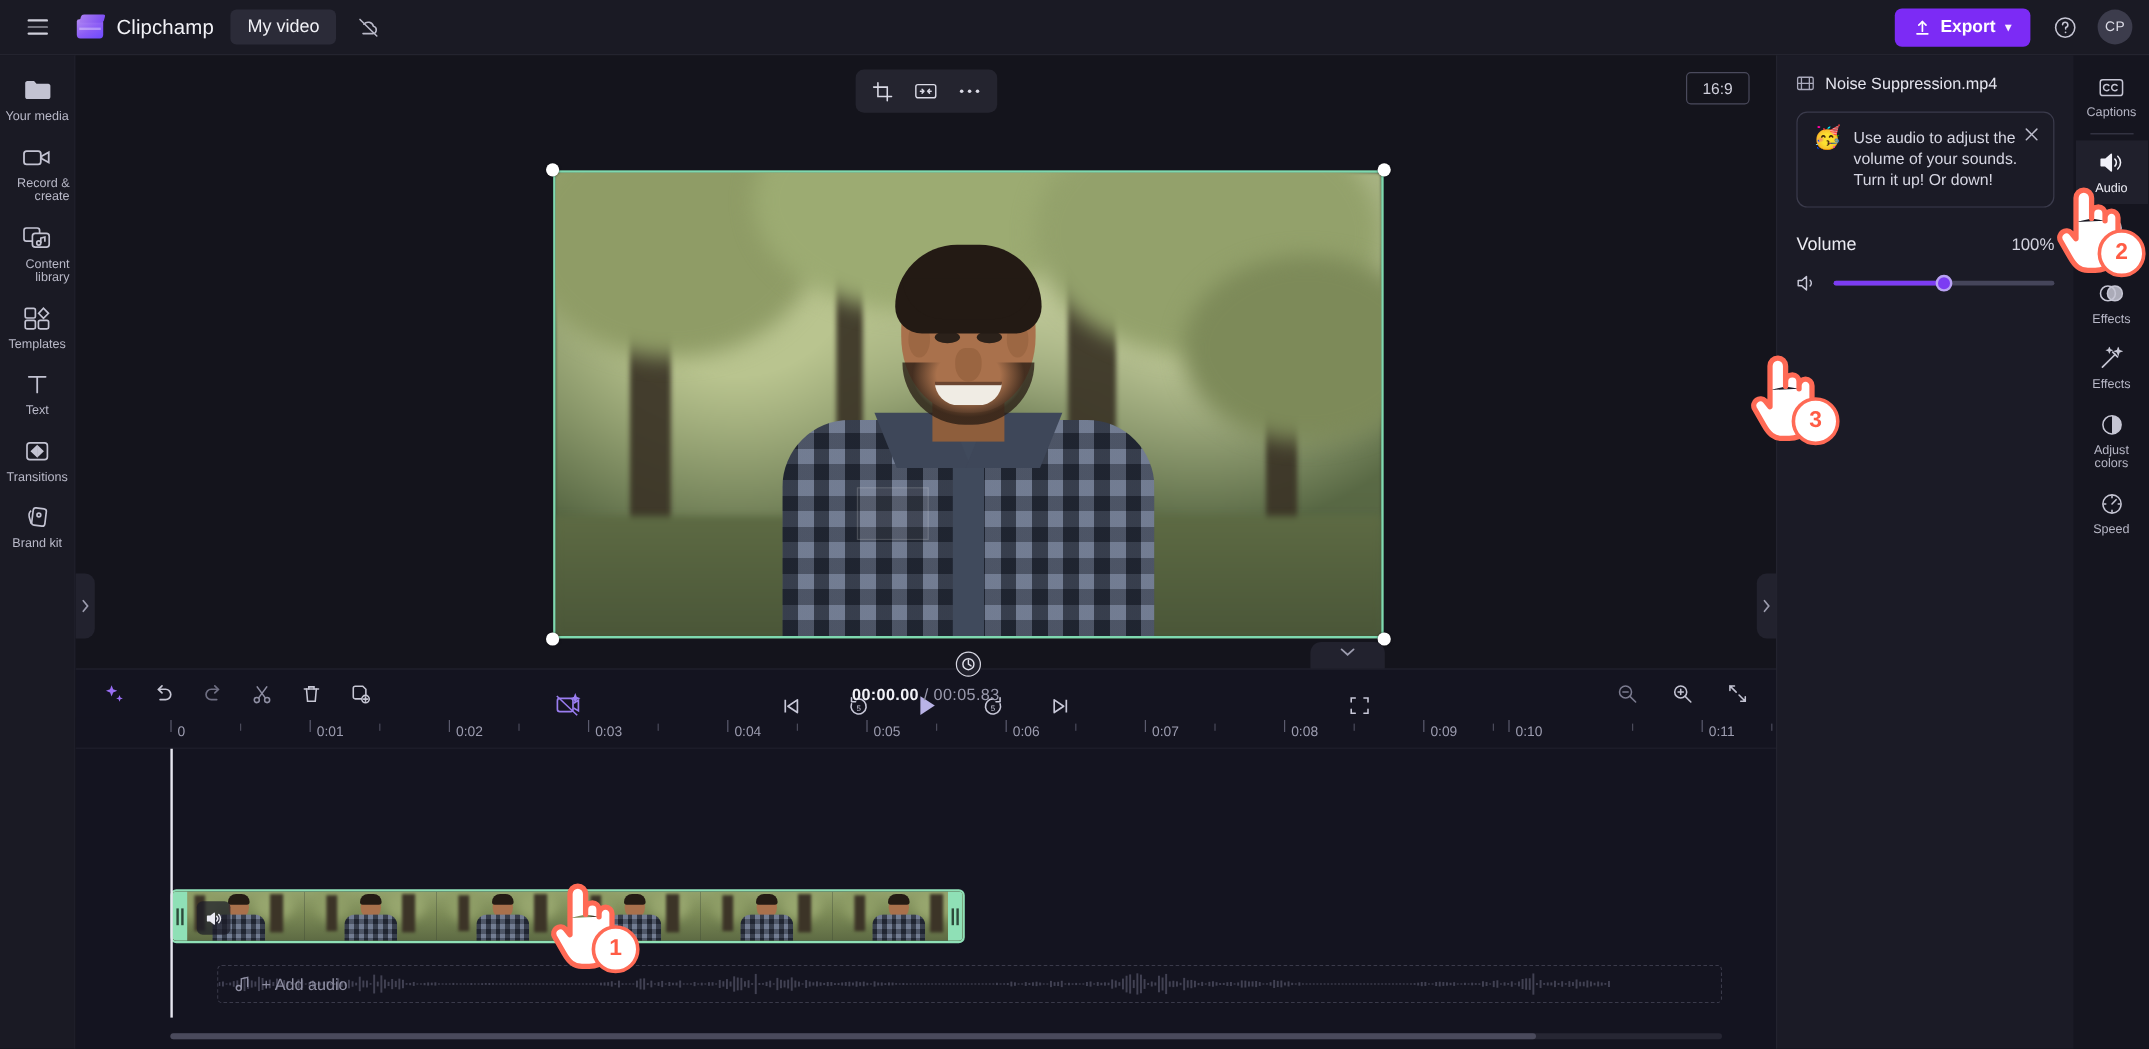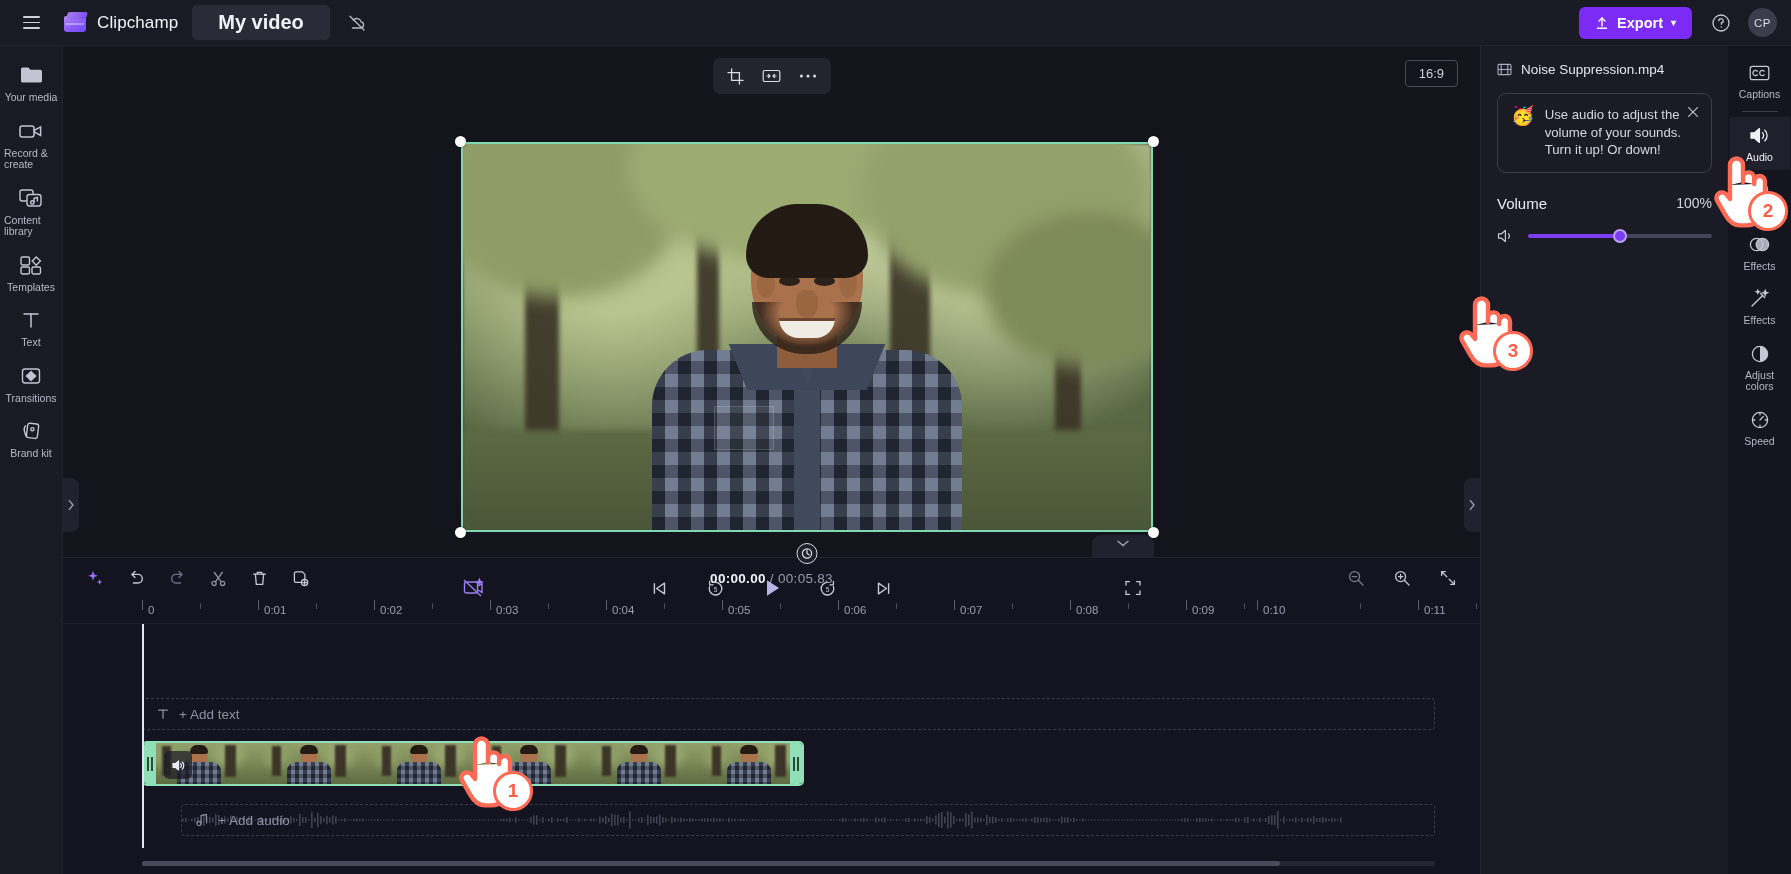--- a/index.html
+++ b/index.html
@@ -26,22 +26,22 @@
   .hamburger span { display: block; width: 17px; height: 1.6px; background: #cfcfda; border-radius: 1px; }
   .brand { display: flex; align-items: center; gap: 9px; margin-right: 14px; }
   .brand-logo { width: 24px; height: 22px; position: relative; }
   .brand-logo .b1 { position: absolute; left: 0; top: 4px; width: 22px; height: 16px;
     background: linear-gradient(150deg,#b48cf2 0%, #8b5cf6 55%, #6d4aff 100%); border-radius: 2px 3px 3px 3px; }
   .brand-logo .b2 { position: absolute; left: 3px; top: 0px; width: 20px; height: 7px;
     background: linear-gradient(100deg,#a77bf0,#7c4df3); border-radius: 2px; transform: skewX(-16deg); }
   .brand-logo .b3 { position: absolute; left: 2px; top: 11px; width: 18px; height: 2px; background: rgba(255,255,255,.35); }
   .brand-name { font-size: 17px; color: #f2f2f7; letter-spacing: .1px; }
   .proj-name {
-    background: #2b2b38; border-radius: 5px; padding: 6px 26px;
-    font-size: 20px; color: #f0f0f5; cursor: pointer; font-weight: bold;
+    background: #2b2b38; border-radius: 5px; padding: 6px 14px;
+    font-size: 15px; color: #f0f0f5; cursor: pointer;
   }
   .cloud-off { margin-left: 14px; width: 26px; height: 26px; display:flex; align-items:center; justify-content:center; cursor: pointer; }
   .spacer { flex: 1; }
   .export-btn {
     display: flex; align-items: center; gap: 8px;
     background: #7c2bf5; border-radius: 6px; padding: 8px 16px;
     font-size: 14.5px; color: #fff; cursor: pointer; font-weight: 600;
   }
   .export-btn .chev { font-size: 10px; opacity: .95; }
   .help-icon { width: 30px; height: 30px; margin-left: 14px; display:flex; align-items:center; justify-content:center; cursor:pointer; }
@@ -58,21 +58,21 @@
   .left-rail {
     width: 63px; flex: 0 0 63px; background: #1a1a24;
     padding-top: 10px; display: flex; flex-direction: column; align-items: center;
     gap: 2px; border-right: 1px solid #22222d;
   }
   .rail-item {
     width: 58px; padding: 7px 2px 6px; display: flex; flex-direction: column;
     align-items: center; gap: 5px; cursor: pointer; border-radius: 6px;
   }
   .rail-item .ico { height: 24px; display:flex; align-items:center; justify-content:center; }
-  .rail-item .lbl { font-size: 10.5px; color: #b9b9c8; text-align: left; line-height: 11.5px; }
+  .rail-item .lbl { font-size: 10.5px; color: #b9b9c8; text-align: right; line-height: 11.5px; }
 
   
   .center { flex: 1; display: flex; flex-direction: column; min-width: 0; position: relative; background: #14141c; }
   .stage { flex: 1; position: relative; display: flex; flex-direction: column; align-items: center;
            justify-content: flex-start; min-height: 0; }
 
   .float-tools {
     position: absolute; top: 12px; left: 50%; transform: translateX(-50%);
     display: flex; align-items: center; gap: 6px;
     background: #24242f; border-radius: 7px; padding: 5px 8px; z-index: 6;
@@ -696,29 +696,20 @@
               <div class="txt">0:11</div>
             </div>
             <div class="tick minor" style="left: 1413px;">
               <div class="bar"></div>
             </div>
           </div>
 
         <div class="tracks">
           <div class="playhead"></div>
 
-          <div class="track" style="top: 74px;">
-            <div class="track-dashed">
-              <svg width="14" height="14" viewBox="0 0 14 14" fill="none" stroke="#8f8fa3" stroke-width="1.3" stroke-linecap="round">
-                <path d="M2.6 3.2h8.8"></path>
-                  <path d="M7 3.2v8"></path>
-              </svg>
-              <span>+ Add text</span>
-            </div>
-          </div>
 
           <div class="track" style="top: 117px; height: 45px;"></div>
           <div class="clip" style="top: 117px;">
             <div class="clip-thumbs" id="thumbs">
                 <div class="clip-thumb">
                   <div style="position:absolute;inset:0;background:linear-gradient(180deg,#93a26c 0%,#7c8b57 45%,#5d6a43 100%)"></div>
                   <div style="position:absolute;left:8%;top:-10%;width:26%;height:70%;border-radius:50%;background:#8e9d66;filter:blur(4px)"></div>
                   <div style="position:absolute;left:62%;top:-6%;width:30%;height:64%;border-radius:50%;background:#97a66e;filter:blur(4px)"></div>
                   <div style="position:absolute;left:16%;top:8%;width:9px;height:72%;background:#3c3427;filter:blur(1.2px)"></div>
                   <div style="position:absolute;left:74%;top:4%;width:11px;height:78%;background:#3c3427;filter:blur(1.2px)"></div>

